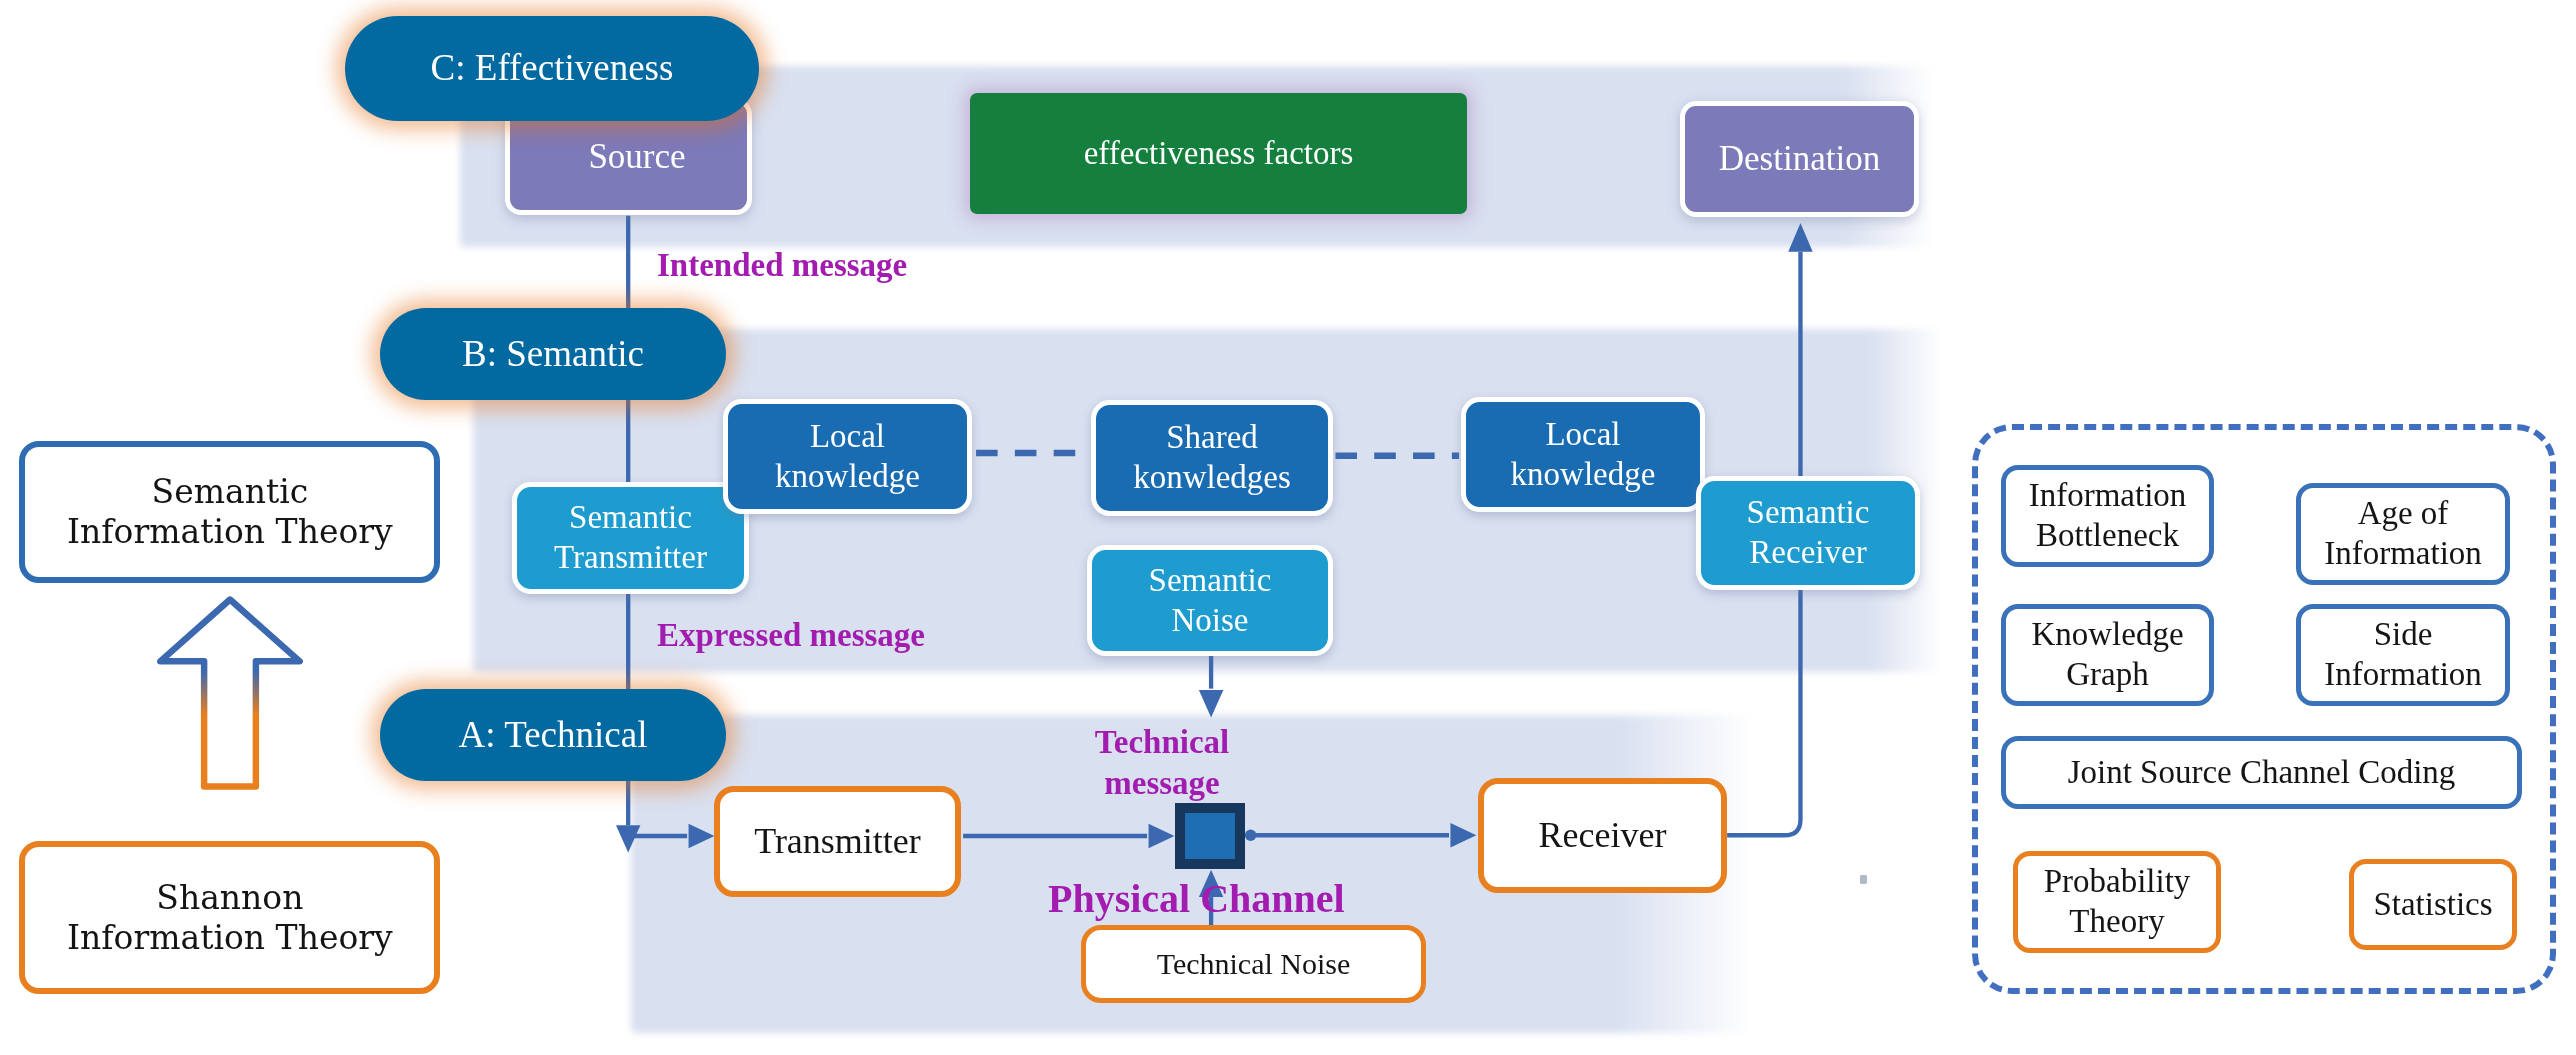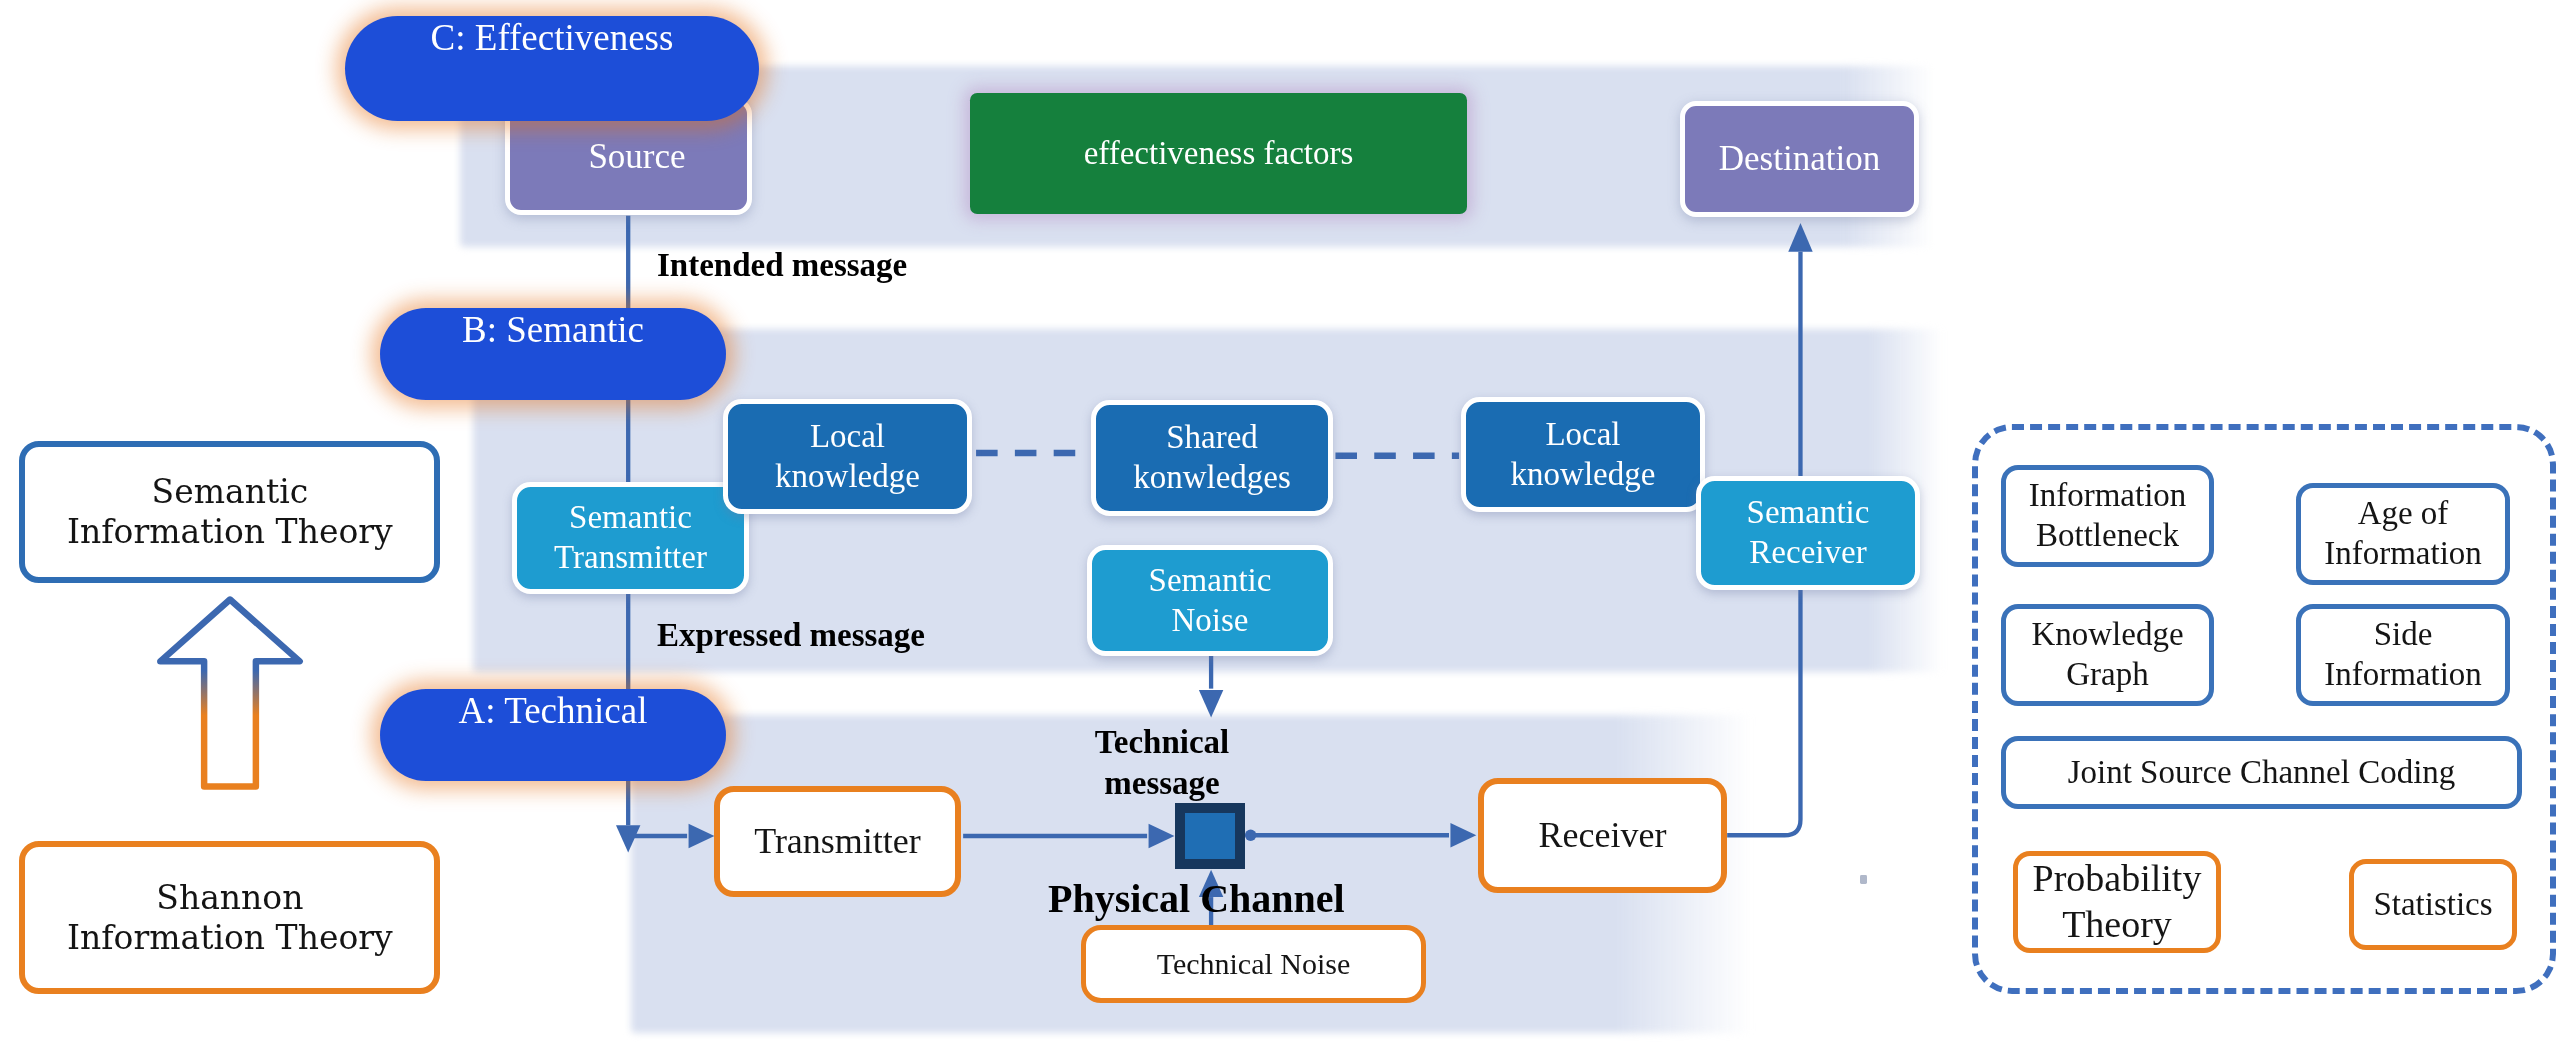--- a/index.html
+++ b/index.html
@@ -30,22 +30,22 @@
   .navy{background:#1a6cb2;border:5.8px solid #fff;border-radius:18.7px;color:#fff;
         font-size:33px;box-shadow:0 3.6px 10px rgba(110,120,160,.35);}
   .cyan{background:#1e9cd0;border:5.8px solid #fff;border-radius:18.7px;color:#fff;
         font-size:33px;box-shadow:0 3.6px 10px rgba(110,120,160,.35);}
   .worange{background:#fff;border:6.5px solid #e9801f;border-radius:20px;color:#151515;
            font-size:36px;}
   .wblue{background:#fff;border:5.8px solid #3a72b9;border-radius:17px;color:#151515;
          font-size:33px;}
 
   
-  .pill{position:absolute;z-index:4;background:#1d4ed8;border-radius:72px;color:#fff;
-        display:flex;justify-content:center;font-size:37px;
+  .pill{position:absolute;z-index:4;background:#0369a1;border-radius:72px;color:#fff;
+        display:flex;align-items:center;justify-content:center;font-size:37px;
         box-shadow:0 0 20px 8.6px rgba(229,108,18,.45);}
   #pill-c{left:345px;top:16px;width:414px;height:105px;}
   #pill-b{left:380px;top:308px;width:346px;height:92px;}
   #pill-a{left:380px;top:689px;width:346px;height:92px;}
 
   
   #src{left:505px;top:98px;width:247px;height:117px;padding-left:17px;}
   #fac{left:970px;top:93px;width:497px;height:121px;}
   #dst{left:1680px;top:101px;width:239px;height:116px;}
 
@@ -58,41 +58,41 @@
 
   #tx{left:714px;top:786px;width:247px;height:111px;}
   #rx{left:1478px;top:778px;width:249px;height:115px;}
   #tno{left:1081px;top:925px;width:345px;height:78px;border-width:5.8px;font-size:30px;}
 
   #chan{position:absolute;z-index:3;left:1175px;top:803px;width:70px;height:66px;
         background:#17375d;display:flex;align-items:center;justify-content:center;}
   #chan .inner{width:50px;height:46px;background:#1f6eb4;}
 
   
-  .flowlbl{position:absolute;z-index:3;color:#000000;font-weight:bold;font-size:33px;
+  .flowlbl{position:absolute;z-index:3;color:#a21caf;font-weight:bold;font-size:33px;
            line-height:1.25;white-space:pre-line;}
   #lbl-intended{left:657px;top:245px;}
   #lbl-expressed{left:657px;top:615px;}
   #lbl-techmsg{left:1054px;top:722px;width:216px;text-align:center;}
   #lbl-physchan{left:1048px;top:874px;font-size:40px;}
 
   
   .theory{font-family:"DejaVu Serif",serif;font-size:33px;color:#141414;background:#fff;}
   #thSem{left:19.4px;top:441px;width:421px;height:142px;border:6.5px solid #2e6db4;border-radius:20px;}
   #thSha{left:19.4px;top:841px;width:421px;height:153px;border:6.5px solid #e9801f;border-radius:20px;}
 
   
   #panel{position:absolute;z-index:2;left:1972px;top:424px;width:584px;height:570px;
          border:6.5px dashed #3f6fbe;border-radius:40px;box-sizing:border-box;}
   #tb0{left:2001px;top:465px;width:213px;height:102px;}
   #tb1{left:2296px;top:483px;width:214px;height:102px;}
   #tb2{left:2001px;top:604px;width:213px;height:102px;}
   #tb3{left:2296px;top:604px;width:214px;height:102px;}
   #tb4{left:2001px;top:736px;width:521px;height:73px;}
-  #tb5{left:2013px;top:851px;width:208px;height:102px;border-width:5.8px;font-size:38px;border-radius:17px;}
+  #tb5{left:2013px;top:851px;width:208px;height:102px;border-width:5.8px;font-size:33px;border-radius:17px;}
   #tb6{left:2349px;top:859px;width:168px;height:91px;border-width:5.8px;font-size:33px;border-radius:17px;}
 
   #artifact{position:absolute;z-index:1;left:1860px;top:875px;width:6.5px;height:8.6px;
             background:#8f9ab3;opacity:.7;border-radius:1.4px;}
 </style>
 </head>
 <body>
 
 <div id="canvas">
 

